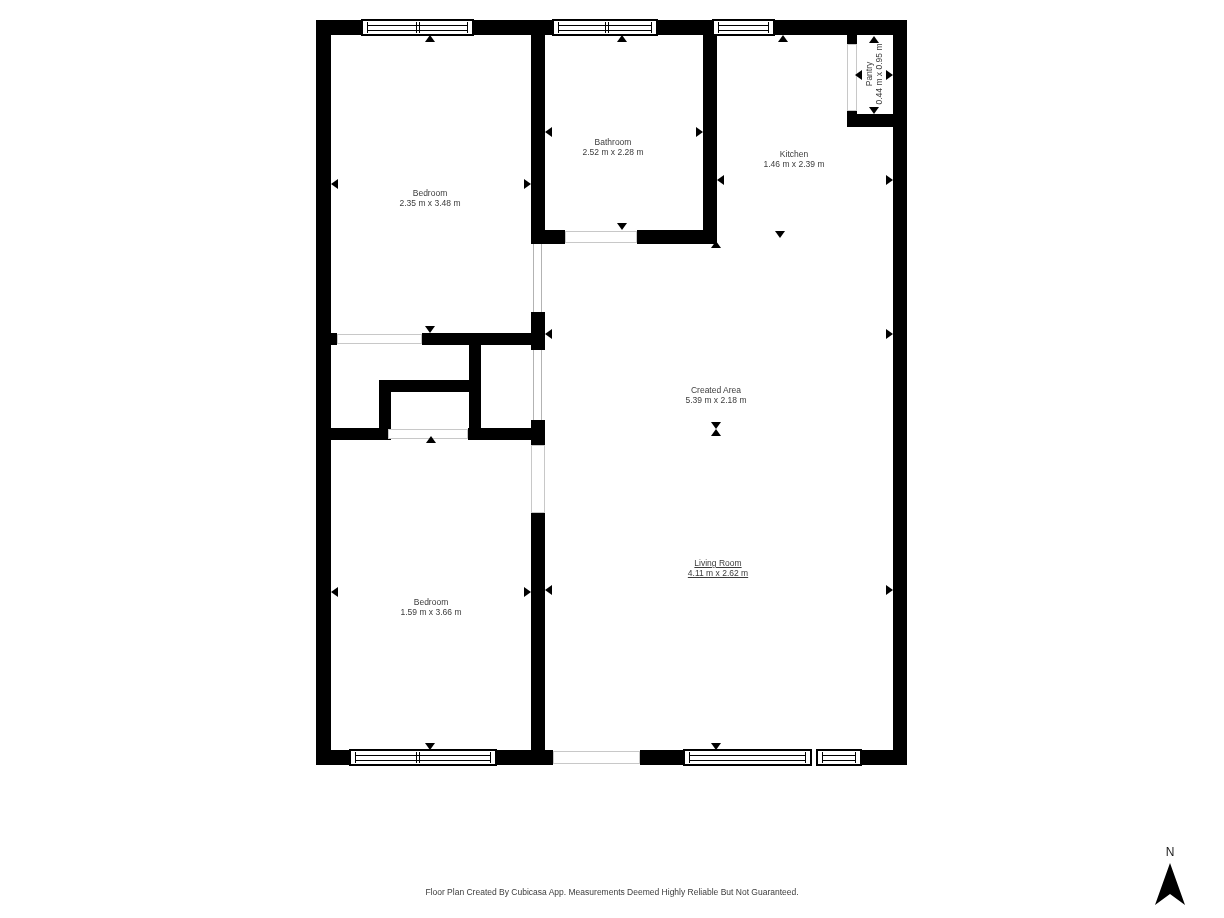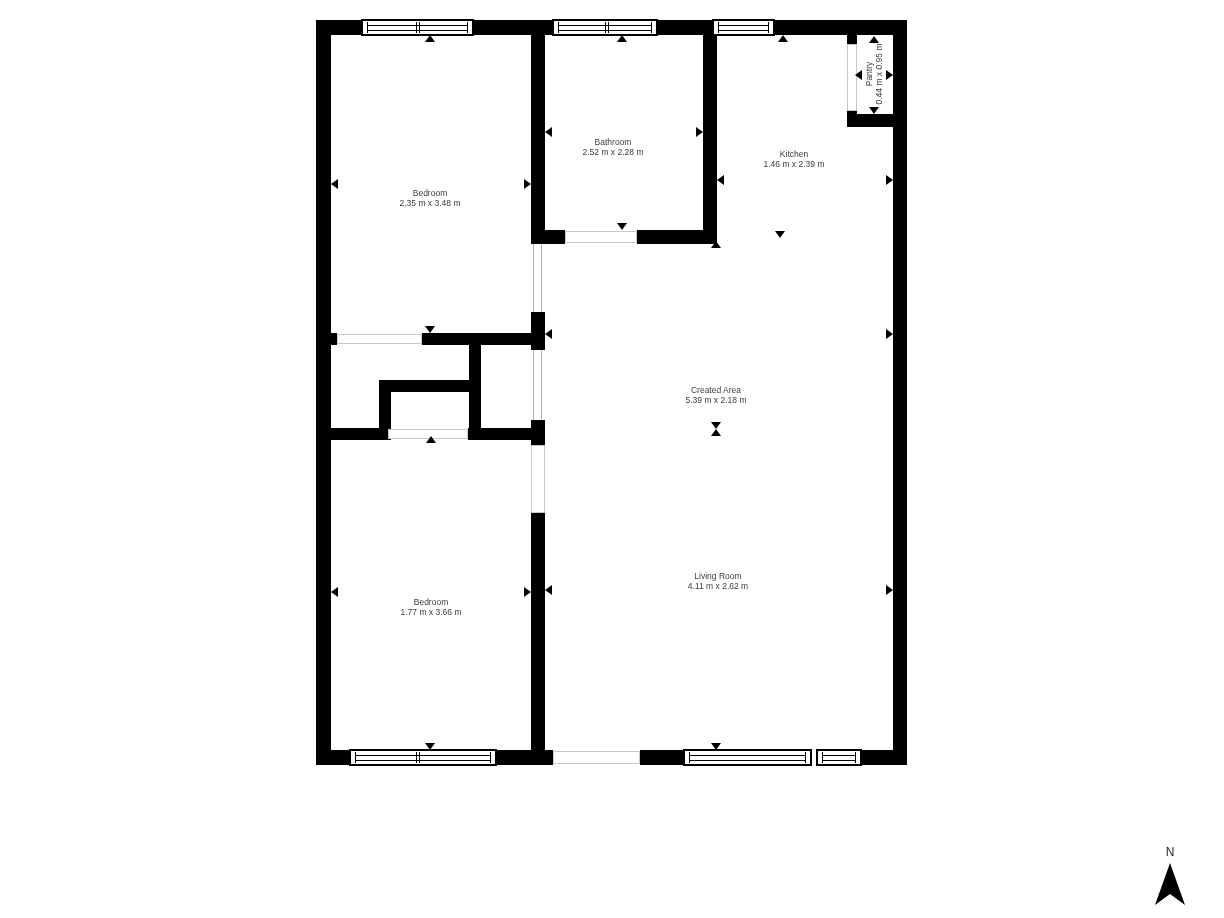--- a/index.html
+++ b/index.html
@@ -149,28 +149,29 @@
       <div class="room-label rot" style="left: 874px; top: 74px;">
         <span class="room-name">Pantry</span>
         <span class="room-dims">0.44 m x 0.95 m</span>
       </div>
       <div class="room-label" style="left: 716px; top: 395px;">
         <span class="room-name">Created Area</span>
         <span class="room-dims">5.39 m x 2.18 m</span>
       </div>
       <div class="room-label" style="left: 431px; top: 607px;">
         <span class="room-name">Bedroom</span>
-        <span class="room-dims">1.77 m x 3.66 m</span>
+        <span class="room-dims">1.59 m x 3.66 m</span>
       </div>
-      <div class="room-label" style="left: 718px; top: 581px;">
+      <div class="room-label" style="left: 718px; top: 568px; text-decoration: underline;">
         <span class="room-name">Living Room</span>
         <span class="room-dims">4.11 m x 2.62 m</span>
       </div>
     </div>
 
   <div class="compass">
     <div class="compass-n">N</div>
     <svg width="36" height="46" viewBox="0 0 36 46">
       <polygon points="18,2 33,44 18,33 3,44" fill="#000"></polygon>
     </svg>
   </div>
 
+  <div class="footer">Floor Plan Created By Cubicasa App. Measurements Deemed Highly Reliable But Not Guaranteed.</div>
 </div>
 
 </body></html>

